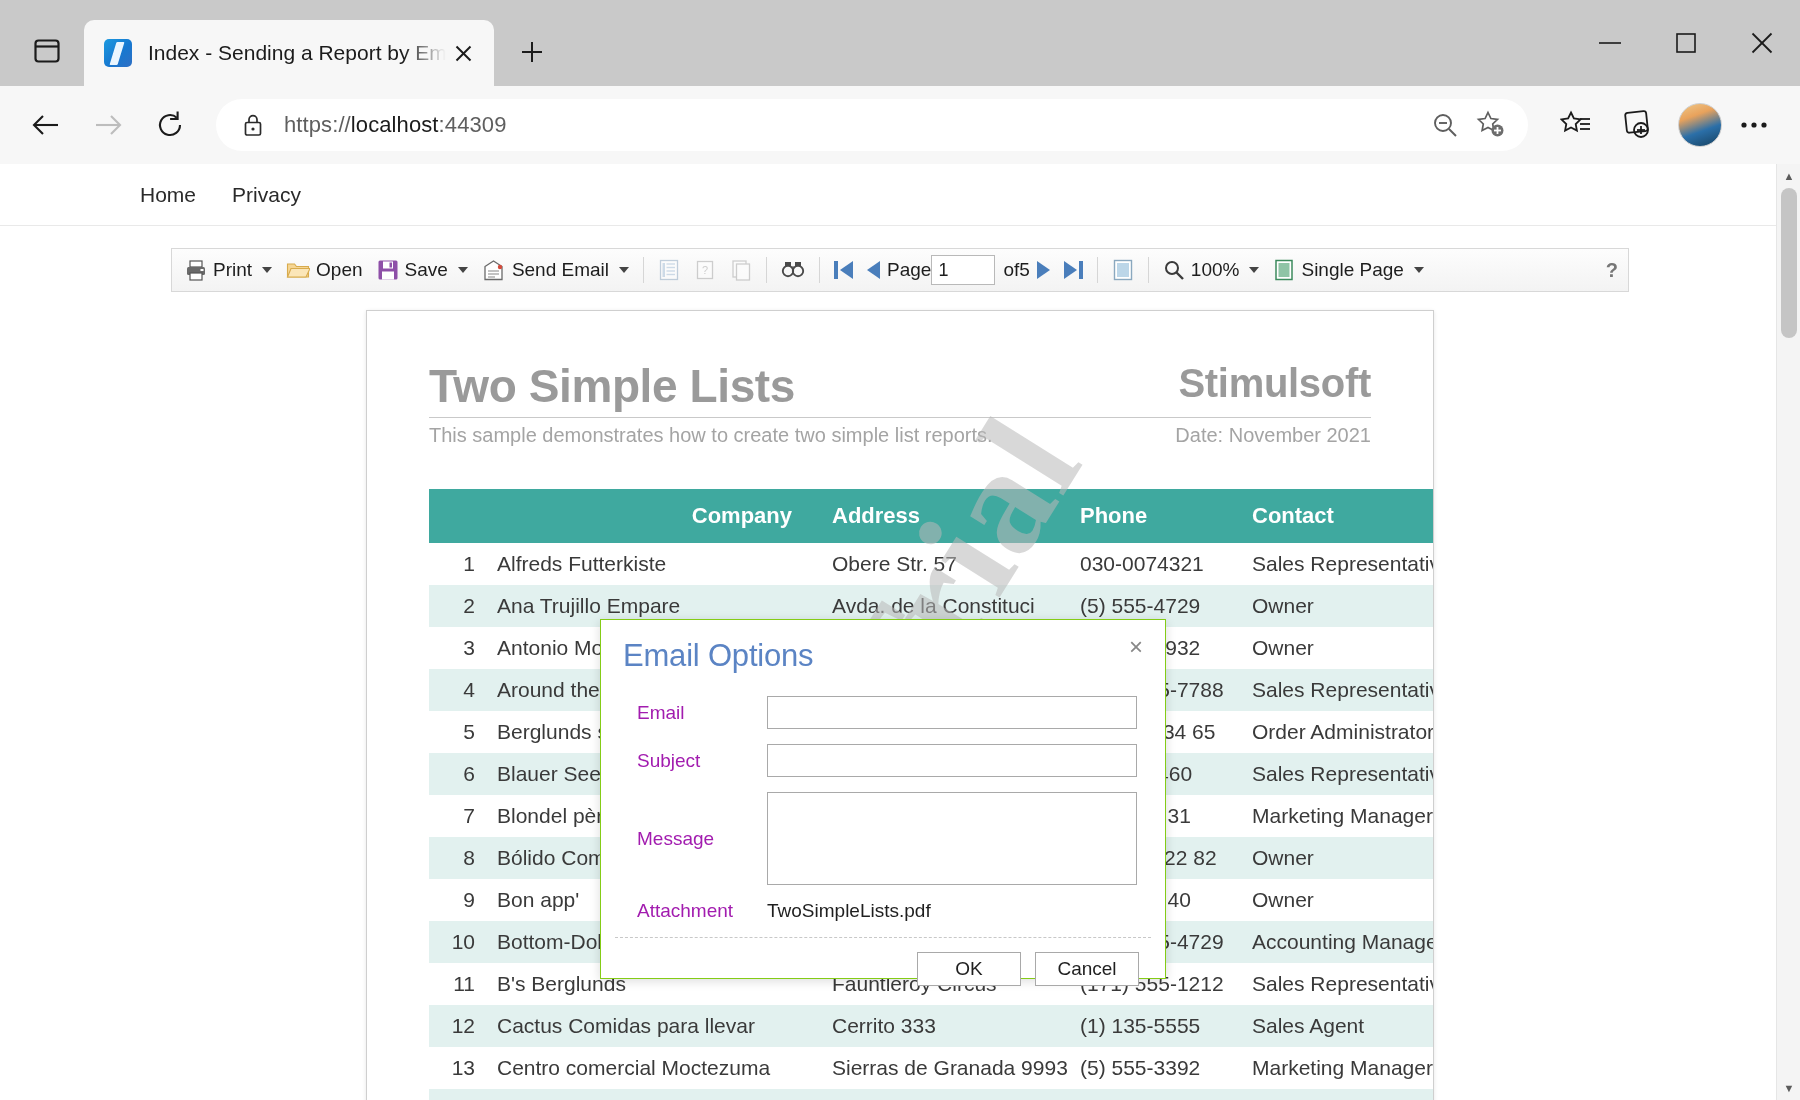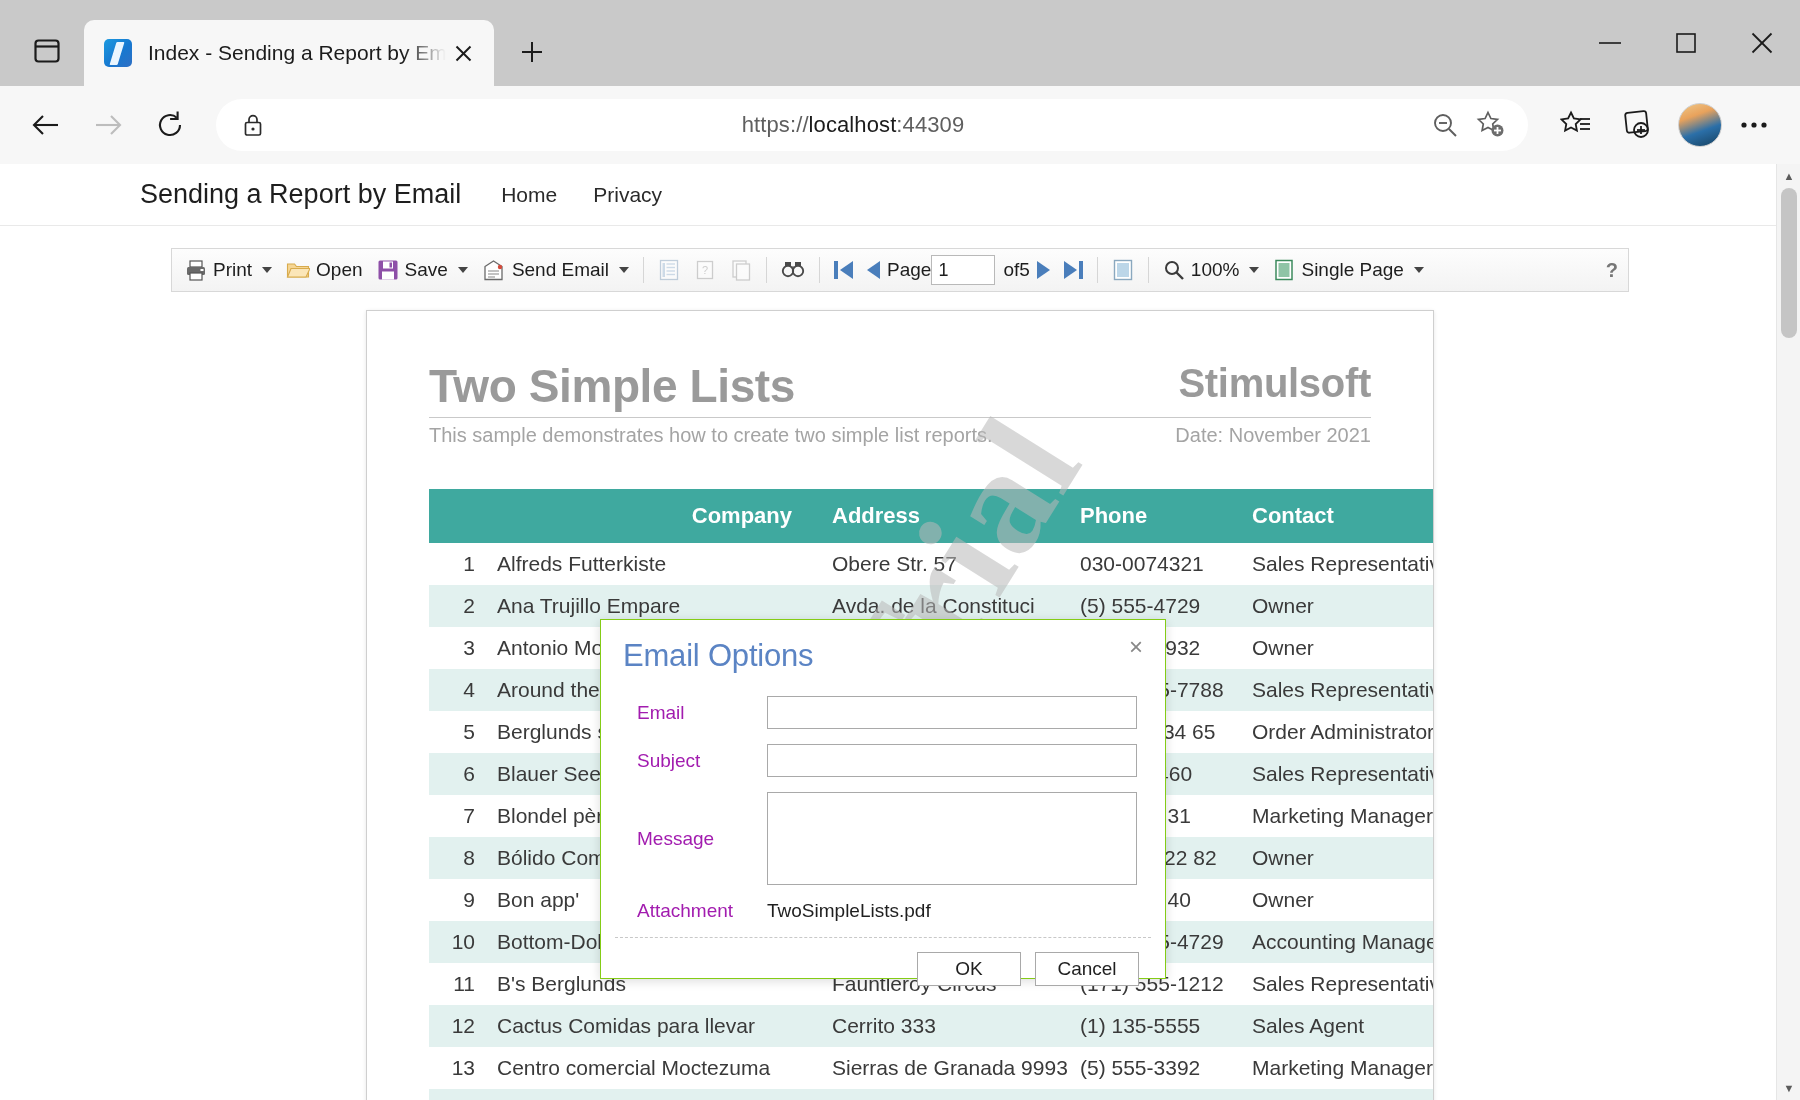--- a/index.html
+++ b/index.html
@@ -58,21 +58,21 @@
     position:absolute; right:0; top:0; height:86px; display:flex; align-items:center;
   }
   .wc {
     width:76px; height:86px; display:flex; align-items:center;
     justify-content:center; cursor:pointer;
   }
 
   
   .navbar {
     height:78px; background:#f7f7f7; display:flex; align-items:center;
-    padding:0 18px; position:relative;text-align:center;
+    padding:0 18px; position:relative;
   }
   .navbtn {
     width:56px; height:56px; margin-right:6px; border-radius:50%;
     display:flex; align-items:center; justify-content:center; cursor:pointer;
   }
   .omnibox {
     flex:1; height:52px; background:#ffffff; border-radius:26px;
     display:flex; align-items:center; padding:0 14px 0 22px;
     margin:0 16px 0 12px; position:relative;
   }
@@ -361,21 +361,20 @@
           <circle cx="4" cy="4" r="2.6" fill="#1b1b1b"></circle>
           <circle cx="14" cy="4" r="2.6" fill="#1b1b1b"></circle>
           <circle cx="24" cy="4" r="2.6" fill="#1b1b1b"></circle>
         </svg>
     </div>
   </div>
 
   <div class="viewport">
 
     <div class="site-nav">
-      <div class="site-brand">Sending a Report by Email</div>
       <div class="site-link">Home</div>
       <div class="site-link">Privacy</div>
     </div>
 
     <div class="rv-toolbar">
       <div class="tb-item">
         <svg width="22" height="22" viewBox="0 0 22 22">
             <rect x="5" y="2" width="12" height="6" fill="#fff" stroke="#555" stroke-width="1.2"></rect>
             <rect x="2" y="8" width="18" height="8" rx="1.5" fill="#6a6a6a"></rect>
             <rect x="5" y="14" width="12" height="7" fill="#fff" stroke="#555" stroke-width="1.2"></rect>

